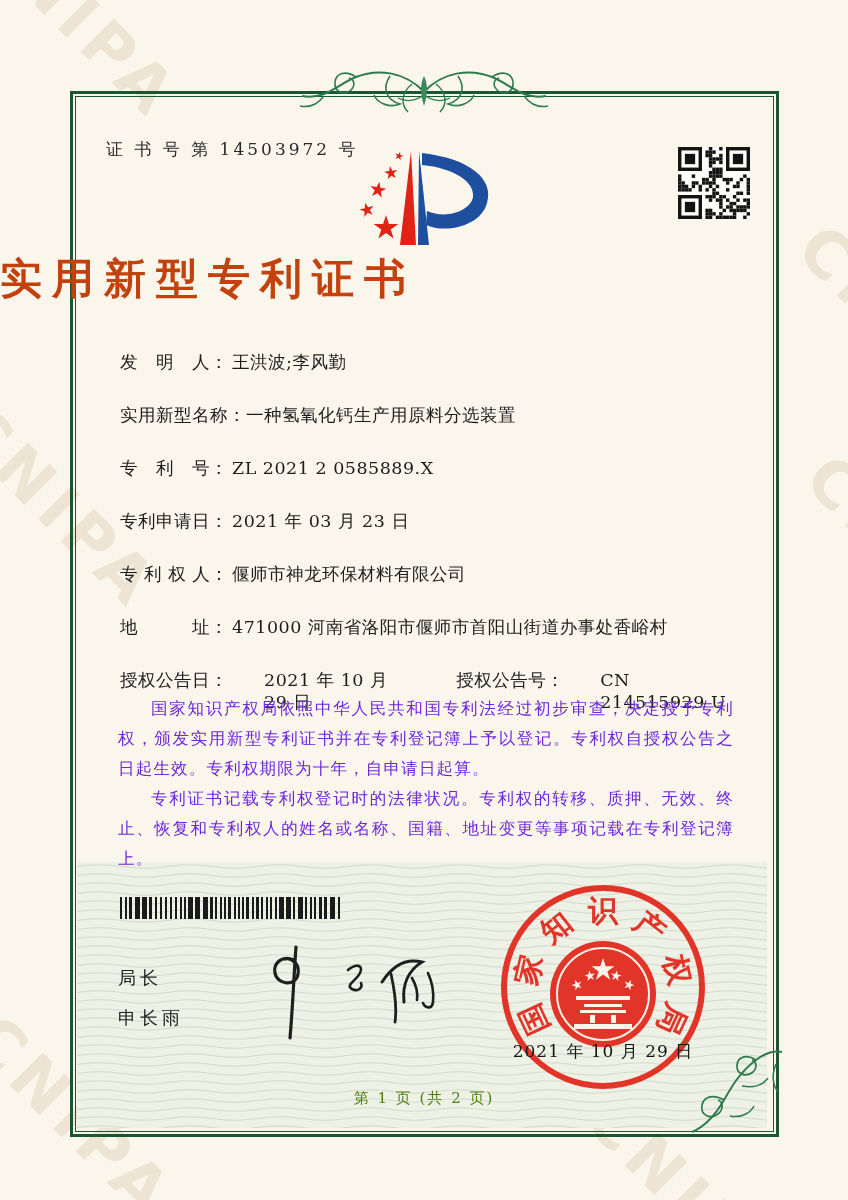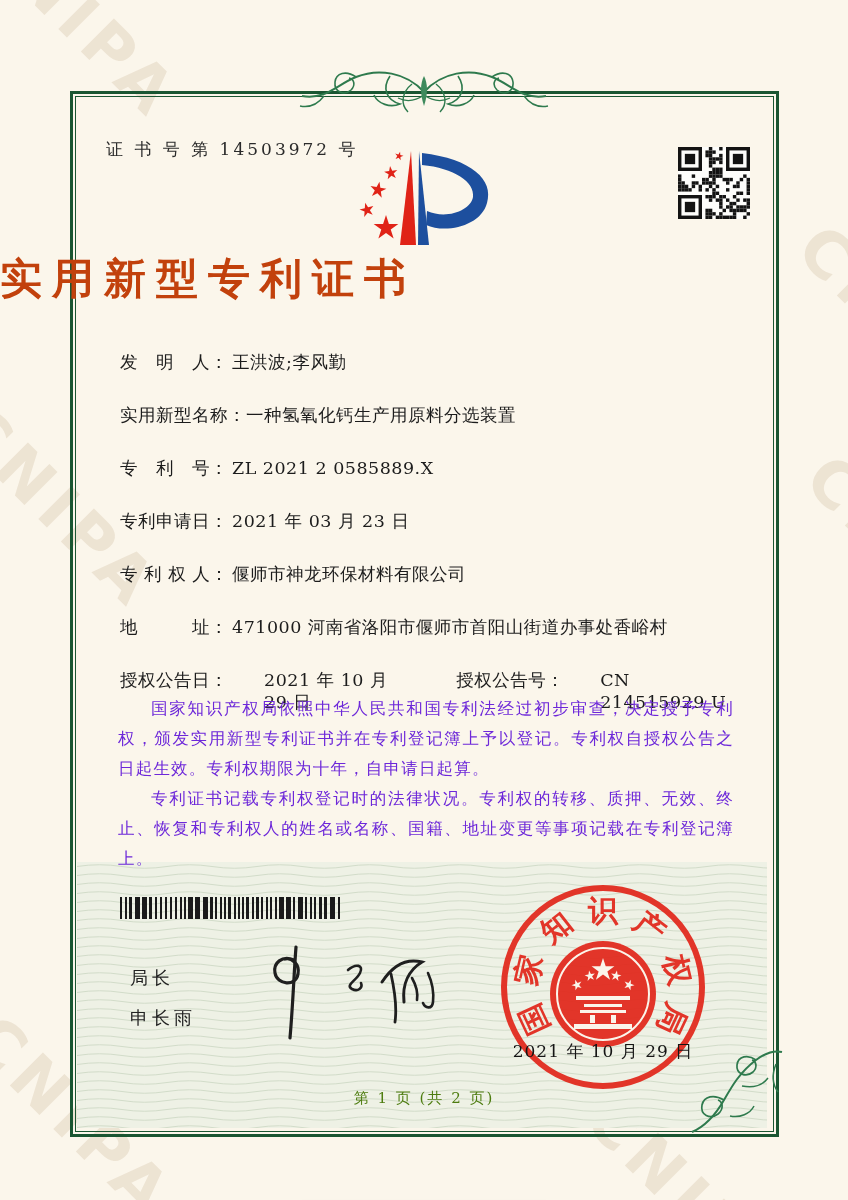--- a/index.html
+++ b/index.html
@@ -37,21 +37,21 @@
   .grant .pair.second{margin-left:42px;}
   .grant .pair .flabel{flex:0 0 auto;}
   .grant .pair .fvalue{margin-left:6px;}
 
   .paras{position:absolute;left:118px;top:694px;width:616px;font-size:16.5px;
          line-height:1.82;letter-spacing:1.2px;text-align:justify;color:#6d28d9;}
   .paras p{margin:0;text-indent:2em;}
 
   .barcode{position:absolute;left:120px;top:897px;}
 
-  .officer{position:absolute;left:118px;top:966px;font-size:18px;letter-spacing:4px;color:#222;margin-left:12px;}
+  .officer{position:absolute;left:118px;top:966px;font-size:18px;letter-spacing:4px;color:#222;}
   .officer .name{margin-top:16px;}
   .signature{position:absolute;left:232px;top:940px;}
 
   .seal{position:absolute;left:492px;top:880px;}
   .sealdate{position:absolute;left:508px;top:1040px;width:190px;text-align:center;
             font-size:17px;letter-spacing:1px;color:#151515;white-space:nowrap;}
 
   .pagefoot{position:absolute;left:0;top:1089px;width:848px;text-align:center;
             font-size:15px;letter-spacing:2px;color:#4d7c0f;}
 

